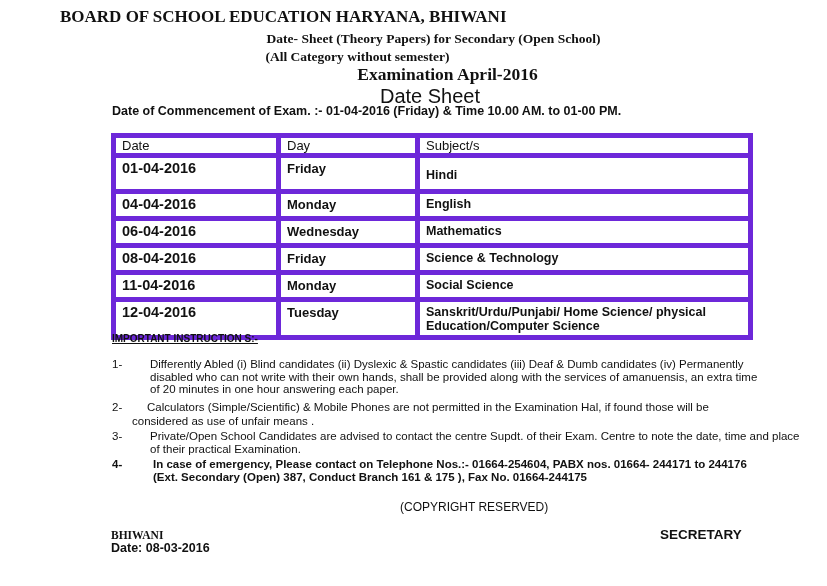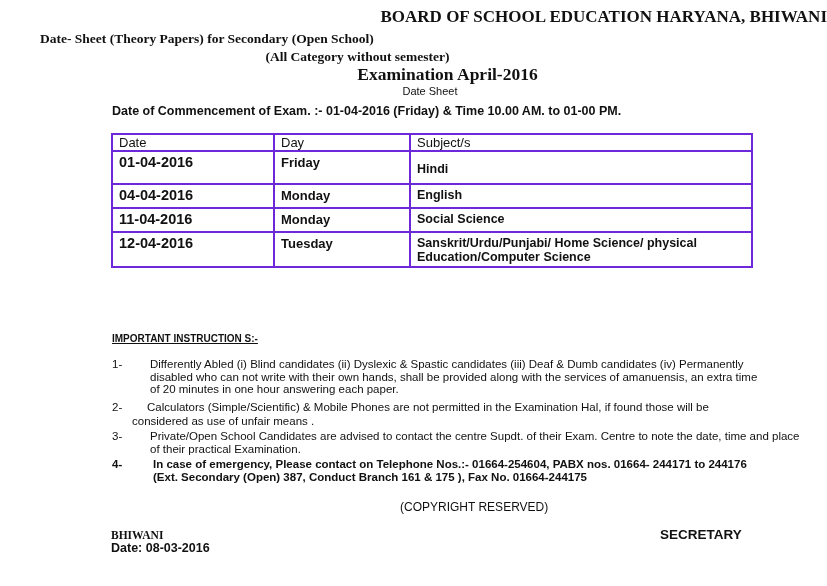--- a/index.html
+++ b/index.html
@@ -1,35 +1,35 @@
 <!DOCTYPE html>
 <html><head>
 <meta charset="utf-8">
 <style>
   html, body { margin: 0; padding: 0; background: #ffffff; }
   body { width: 827px; height: 586px; position: relative; overflow: hidden; color: #111; }
   .serif { font-family: "Liberation Serif", "DejaVu Serif", serif; }
   .sans { font-family: "Liberation Sans", "DejaVu Sans", sans-serif; }
   .abs { position: absolute; white-space: nowrap; }
 
-  #board-title { left: 0; width: 827px; text-align: right; top: 7px; font-size: 17px; font-weight: bold; box-sizing: border-box; }
-  #subtitle-1 { left: 0; width: 827px; top: 31px; font-size: 13.5px; font-weight: bold; padding-left: 40px; box-sizing: border-box; }
+  #board-title { left: 0; width: 827px; text-align: left; top: 7px; font-size: 17px; font-weight: bold; padding-left: 60px; box-sizing: border-box; }
+  #subtitle-1 { left: 0; width: 827px; text-align: center; top: 31px; font-size: 13.5px; font-weight: bold; padding-left: 40px; box-sizing: border-box; }
   #subtitle-2 { left: 0; width: 675px; text-align: center; top: 49px; font-size: 13.5px; font-weight: bold; padding-left: 40px; box-sizing: border-box; }
   #exam-title { left: 0; width: 827px; text-align: center; top: 64px; font-size: 17.5px; font-weight: bold; padding-left: 40px; box-sizing: border-box; margin-left: 14px; }
-  #sheet-title { left: 0; width: 827px; text-align: center; top: 85px; font-size: 11px; padding-left: 33px; box-sizing: border-box; }
+  #sheet-title { left: 0; width: 827px; text-align: center; top: 85px; font-size: 20px; padding-left: 33px; box-sizing: border-box; }
   #commencement { left: 112px; top: 104px; font-size: 12.5px; font-weight: bold; text-align: center; }
 
   table#datesheet {
     position: absolute; left: 111px; top: 133px; width: 642px;
     border-collapse: collapse;
     font-family: "Liberation Sans", "DejaVu Sans", sans-serif;
     font-size: 13px;
   }
   #datesheet td, #datesheet th {
-    border: 2px solid #6d28d9; padding: 0 6px; vertical-align: top; text-align: left;
+    border: 5px solid #6d28d9; padding: 0 6px; vertical-align: top; text-align: left;
   }
   #datesheet th { font-weight: normal; height: 15px; line-height: 15px; font-size: 13px; }
   #datesheet th.c1, #datesheet td.c1 { width: 148px; }
   #datesheet th.c2, #datesheet td.c2 { width: 122px; }
   #datesheet td.c1 { font-weight: bold; font-size: 14.5px; }
   #datesheet td.c2 { font-weight: bold; font-size: 13px; }
   #datesheet td.c3 { font-weight: bold; font-size: 12.5px; padding-top: 4px; }
   #datesheet tr.row td { height: 20px; line-height: 17px; padding-top: 2px; }
   #datesheet tr.row.first td { height: 29px; }
   #datesheet tr.row.first td.c3 { padding-top: 9px; height: 22px; }
@@ -78,20 +78,30 @@
       <td class="c1">01-04-2016</td>
       <td class="c2">Friday</td>
       <td class="c3">Hindi</td>
     </tr>
     <tr class="row">
       <td class="c1">04-04-2016</td>
       <td class="c2">Monday</td>
       <td class="c3">English</td>
     </tr>
     <tr class="row">
+      <td class="c1">06-04-2016</td>
+      <td class="c2">Wednesday</td>
+      <td class="c3">Mathematics</td>
+    </tr>
+    <tr class="row">
+      <td class="c1">08-04-2016</td>
+      <td class="c2">Friday</td>
+      <td class="c3">Science &amp; Technology</td>
+    </tr>
+    <tr class="row">
       <td class="c1">11-04-2016</td>
       <td class="c2">Monday</td>
       <td class="c3">Social Science</td>
     </tr>
     <tr class="row last">
       <td class="c1">12-04-2016</td>
       <td class="c2">Tuesday</td>
       <td class="c3">
         <div>Sanskrit/Urdu/Punjabi/ Home Science/ physical</div>
         <div>Education/Computer Science</div>

